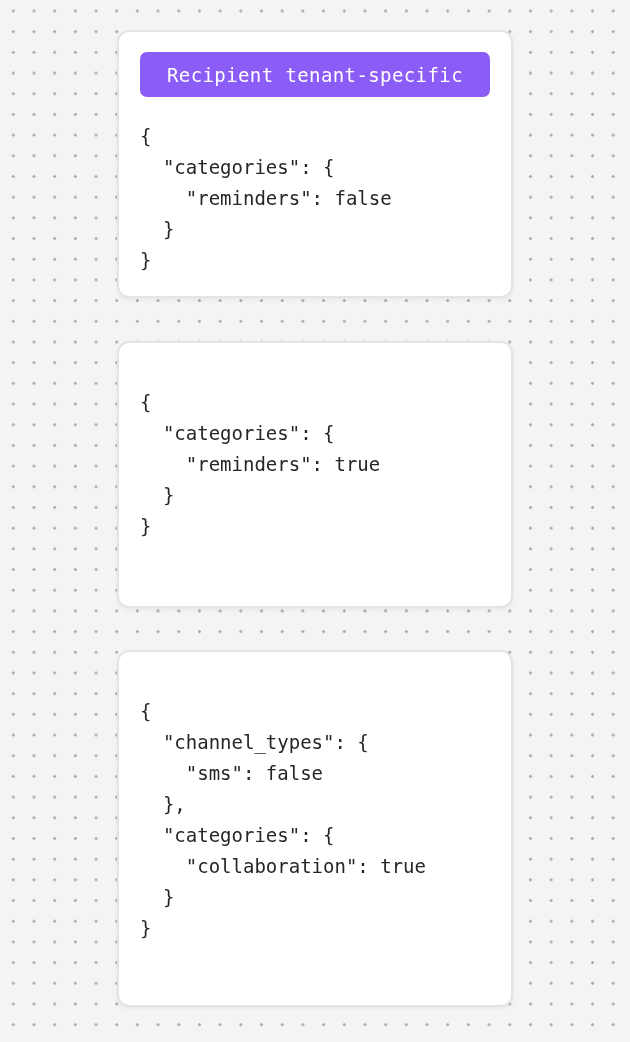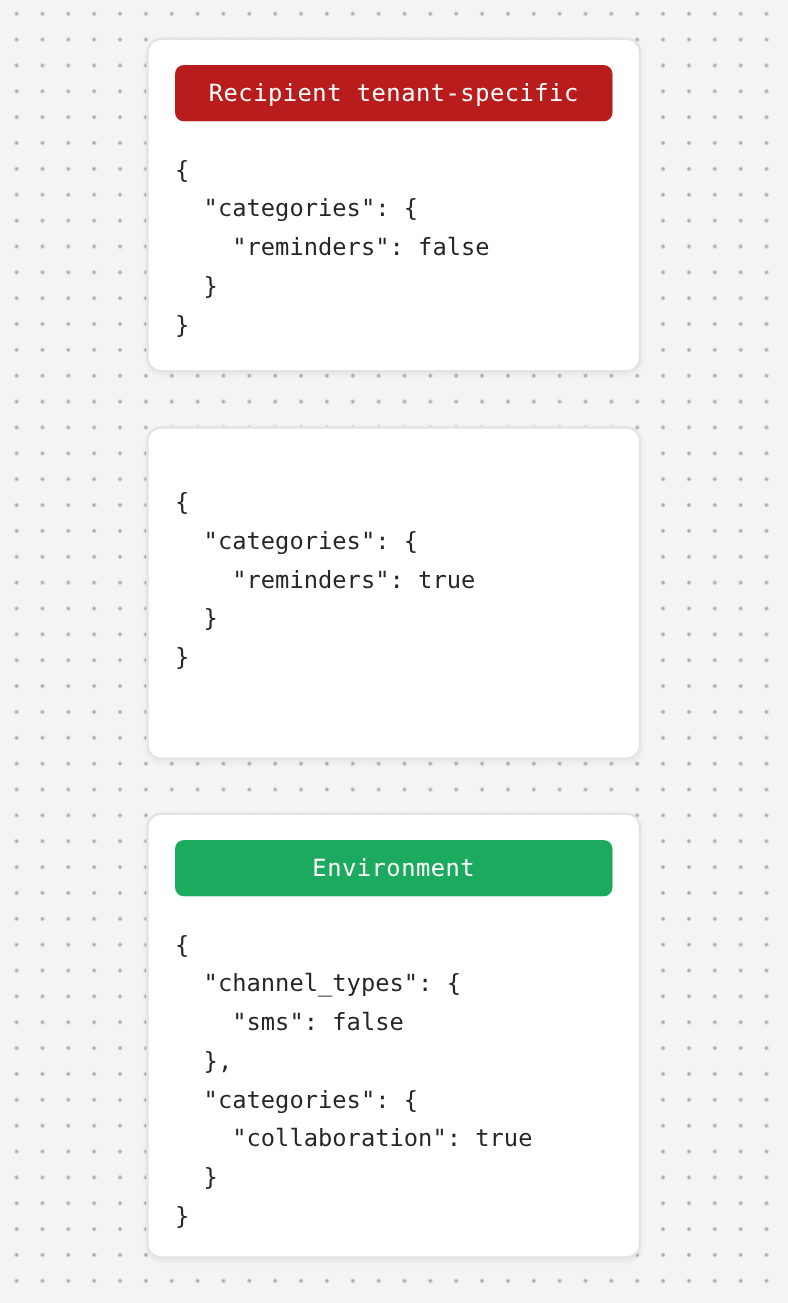--- a/index.html
+++ b/index.html
@@ -48,38 +48,37 @@
     font-size: 19px;
     line-height: 31px;
     color: #26262a;
     white-space: pre;
   }
 </style>
 </head>
 <body>
 
 <div class="card card-recipient">
-  <div class="badge" style="background-color: #b91c1c;">Recipient tenant-specific</div>
+  <div class="badge" style="background-color: #8b5cf6;">Recipient tenant-specific</div>
   <pre class="code">{
   "categories": {
     "reminders": false
   }
 }</pre>
 </div>
 
 <div class="card card-tenant">
   <pre class="code">{
   "categories": {
     "reminders": true
   }
 }</pre>
 </div>
 
 <div class="card card-environment">
-  <div class="badge" style="background-color: rgb(28, 170, 94);">Environment</div>
   <pre class="code">{
   "channel_types": {
     "sms": false
   },
   "categories": {
     "collaboration": true
   }
 }</pre>
 </div>
 

